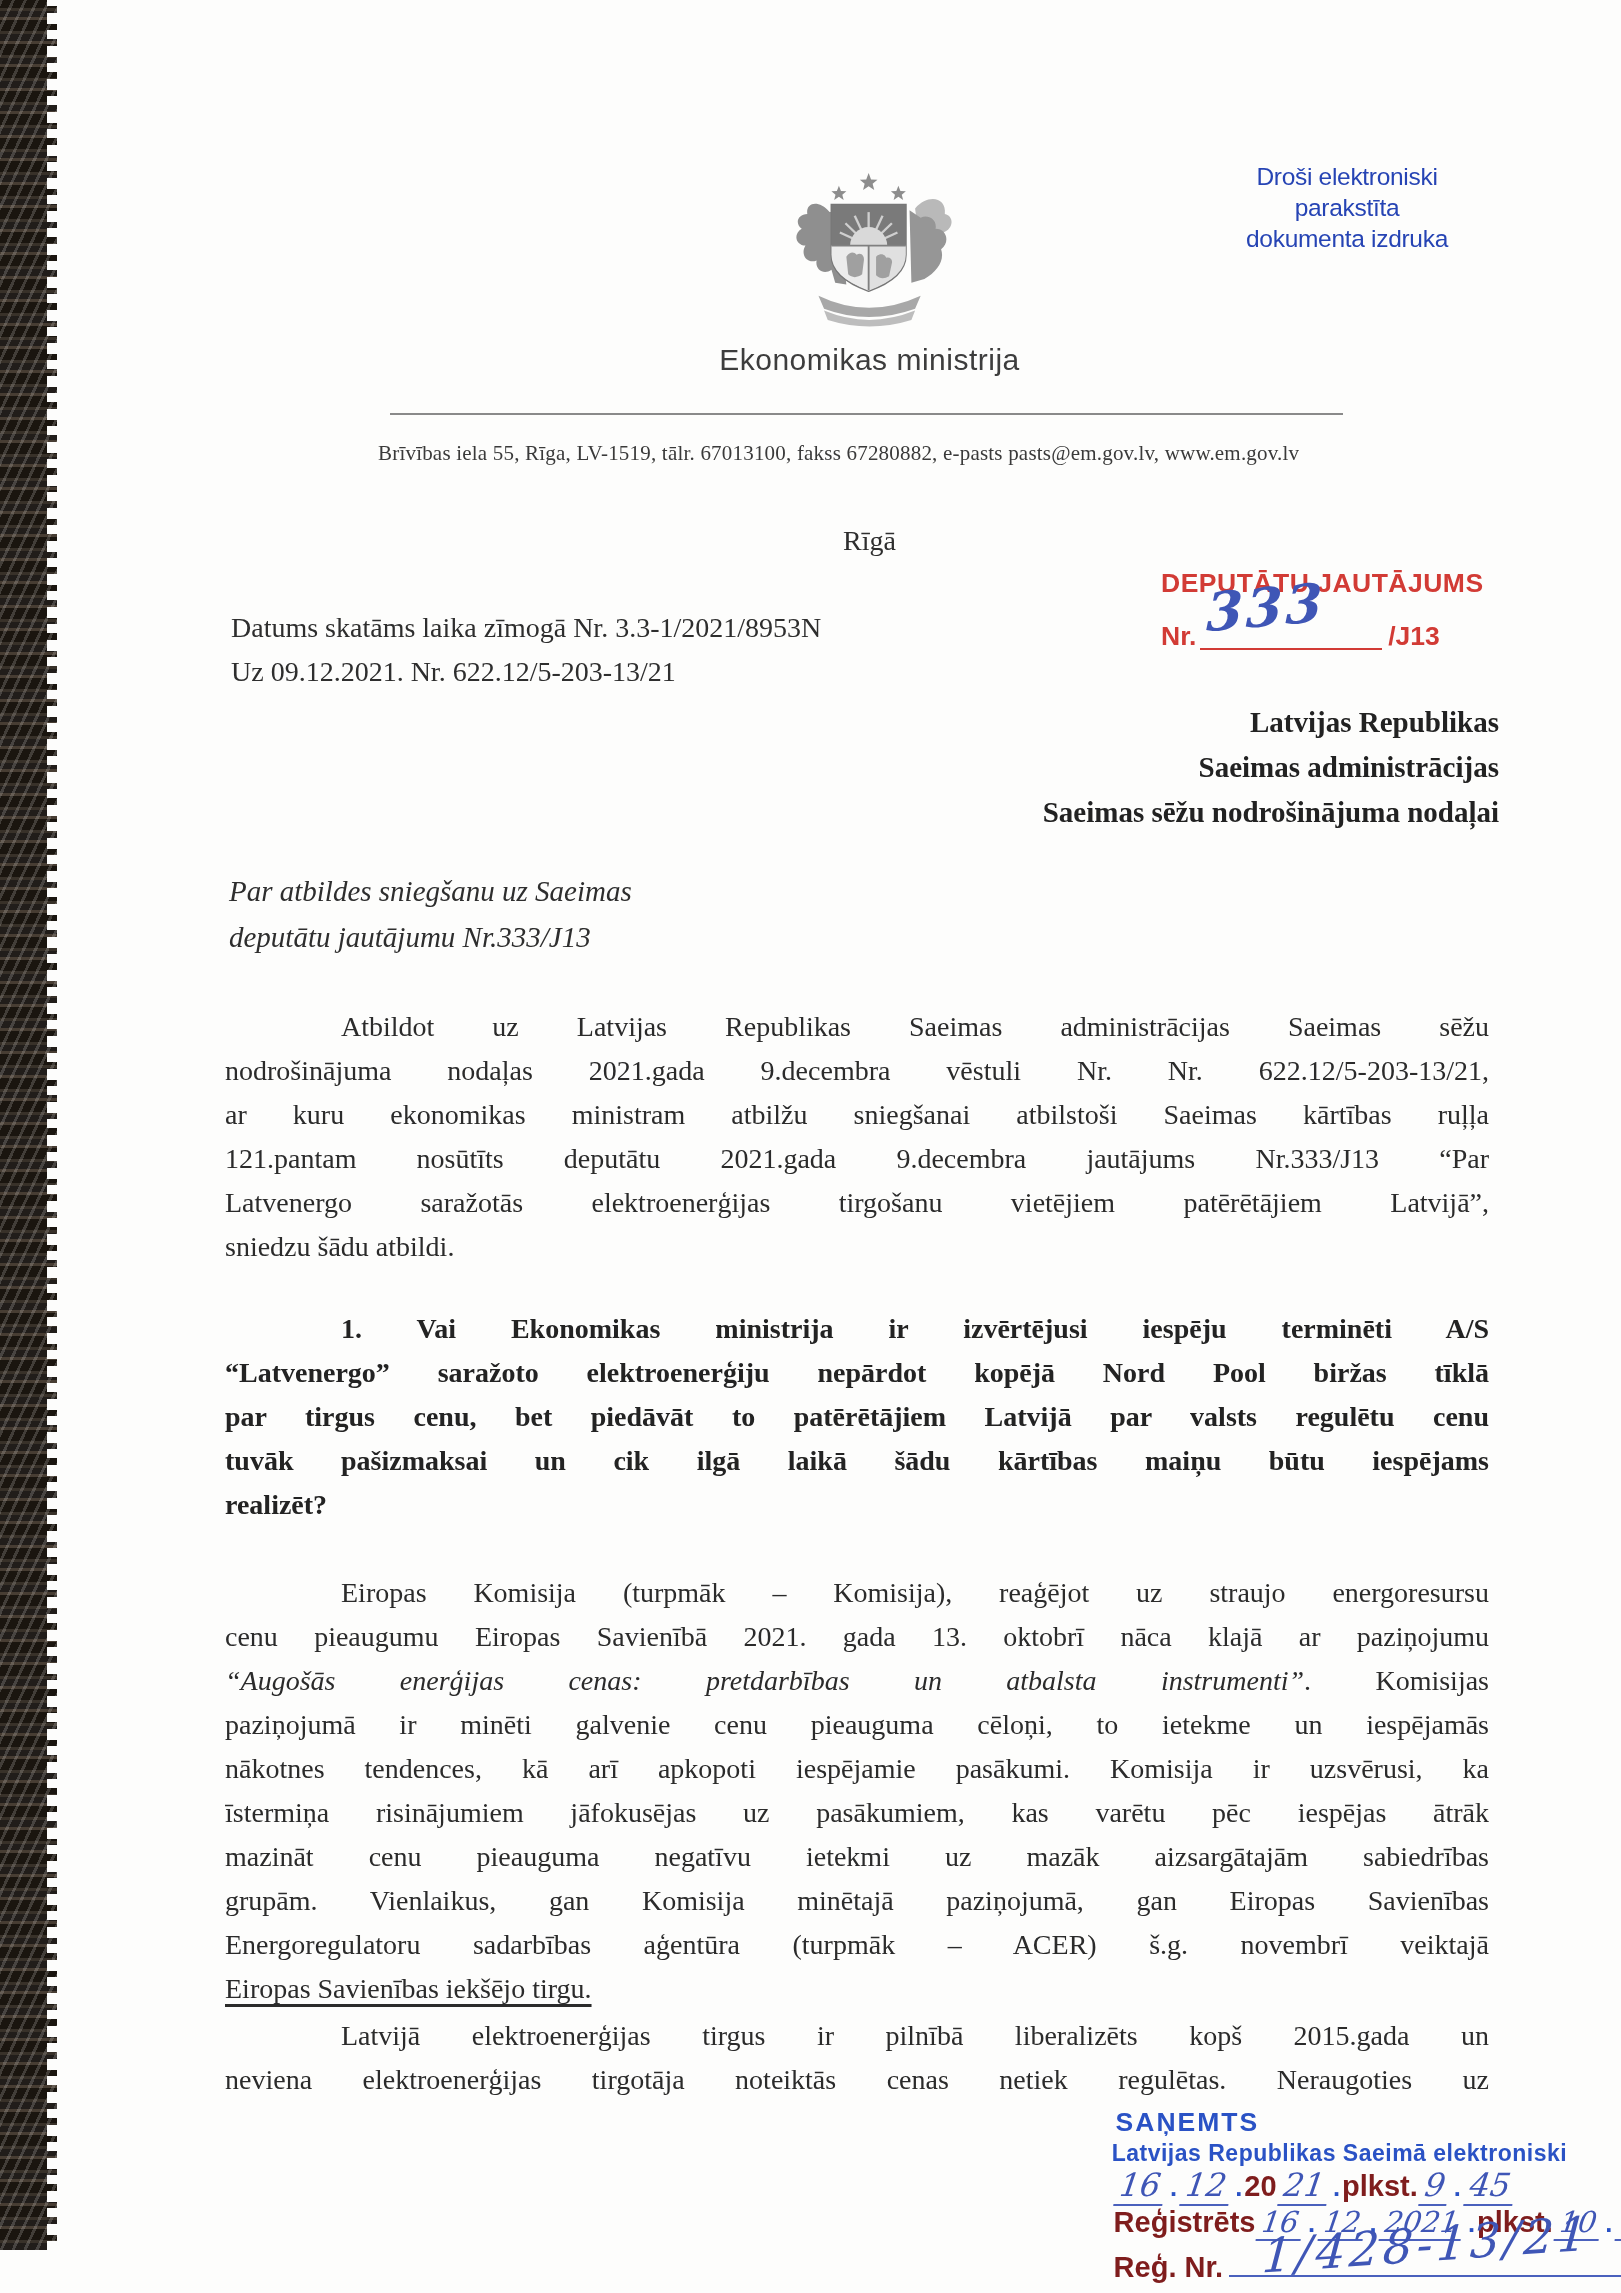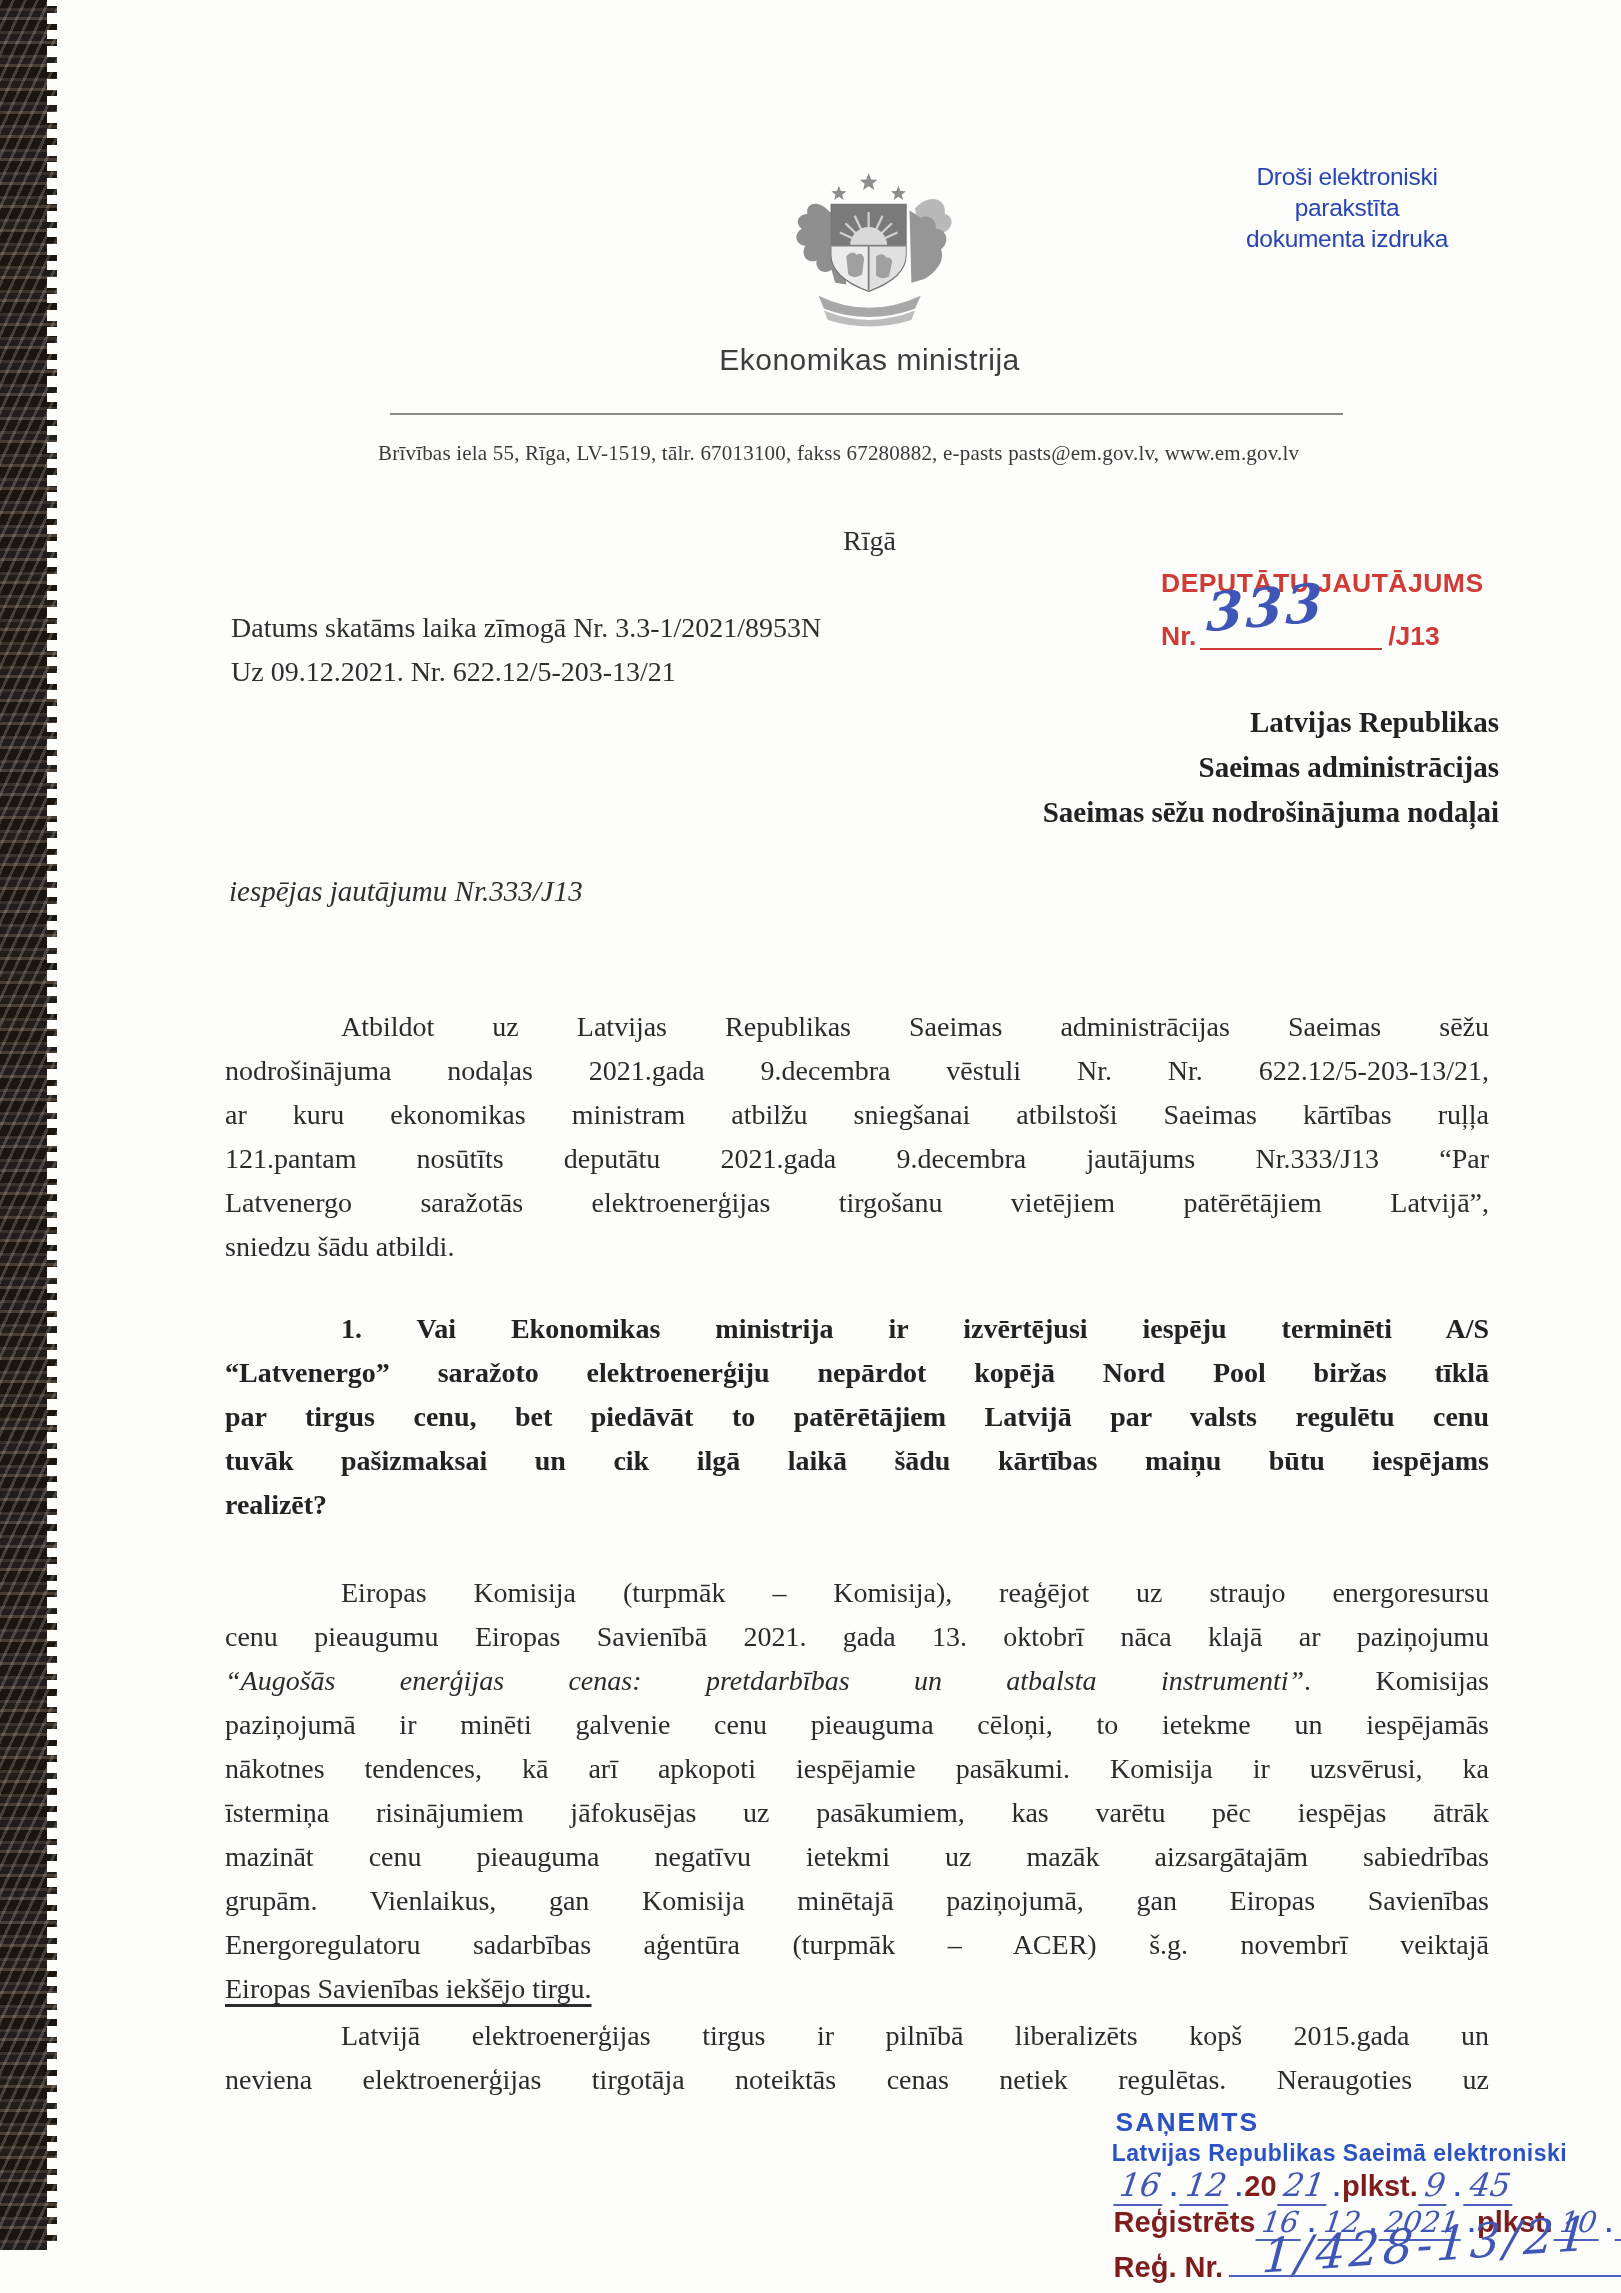--- a/index.html
+++ b/index.html
@@ -144,21 +144,22 @@
     <div>Uz 09.12.2021. Nr. 622.12/5-203-13/21</div>
   </div>
 
   <div class="recipient">
     <div>Latvijas Republikas</div>
     <div>Saeimas administrācijas</div>
     <div>Saeimas sēžu nodrošinājuma nodaļai</div>
   </div>
 
   <div class="subject">
-    <div>iespējas jautājumu Nr.333/J13</div>
+    <div>Par atbildes sniegšanu uz Saeimas</div>
+    <div>deputātu jautājumu Nr.333/J13</div>
   </div>
 
   <div class="doc-body">
     <div class="para para-1">
         <div class="bline first"><span class="seg-n">Atbildot uz Latvijas Republikas Saeimas administrācijas Saeimas sēžu</span></div>
         <div class="bline"><span class="seg-n">nodrošinājuma nodaļas 2021.gada 9.decembra vēstuli Nr. Nr. 622.12/5-203-13/21,</span></div>
         <div class="bline"><span class="seg-n">ar kuru ekonomikas ministram atbilžu sniegšanai atbilstoši Saeimas kārtības ruļļa</span></div>
         <div class="bline"><span class="seg-n">121.pantam nosūtīts deputātu 2021.gada 9.decembra jautājums Nr.333/J13 “Par</span></div>
         <div class="bline"><span class="seg-n">Latvenergo saražotās elektroenerģijas tirgošanu vietējiem patērētājiem Latvijā”,</span></div>
         <div class="bline last"><span class="seg-n">sniedzu šādu atbildi.</span></div>

